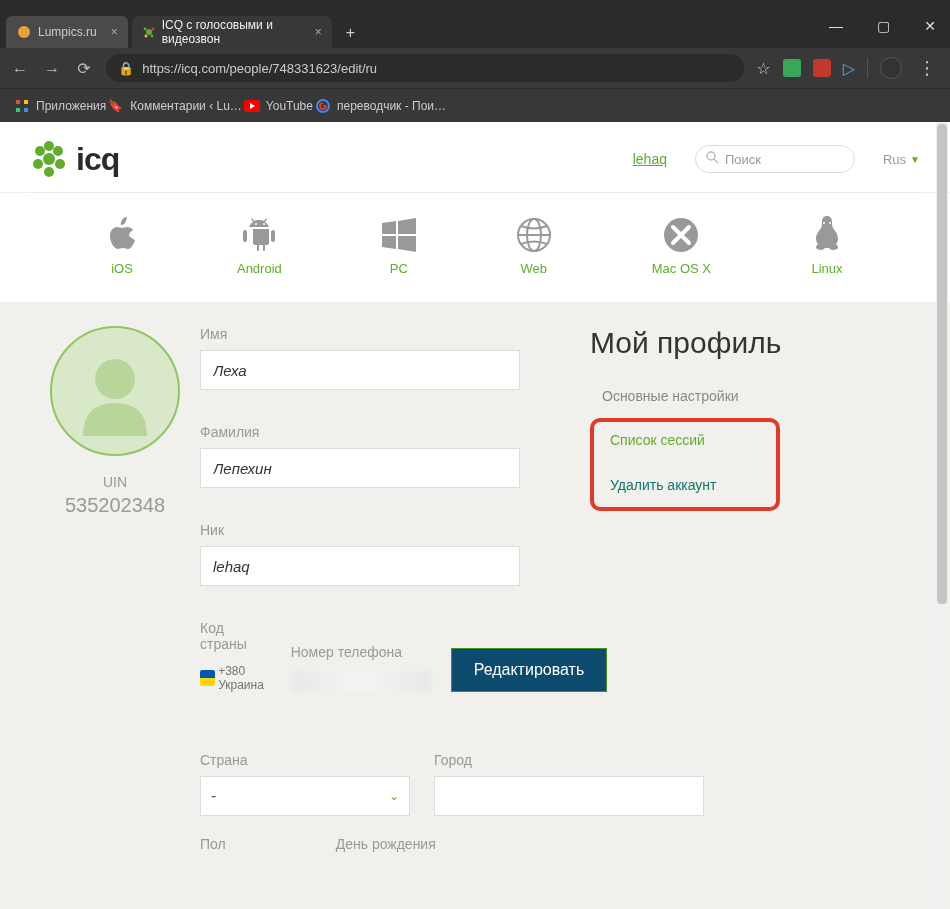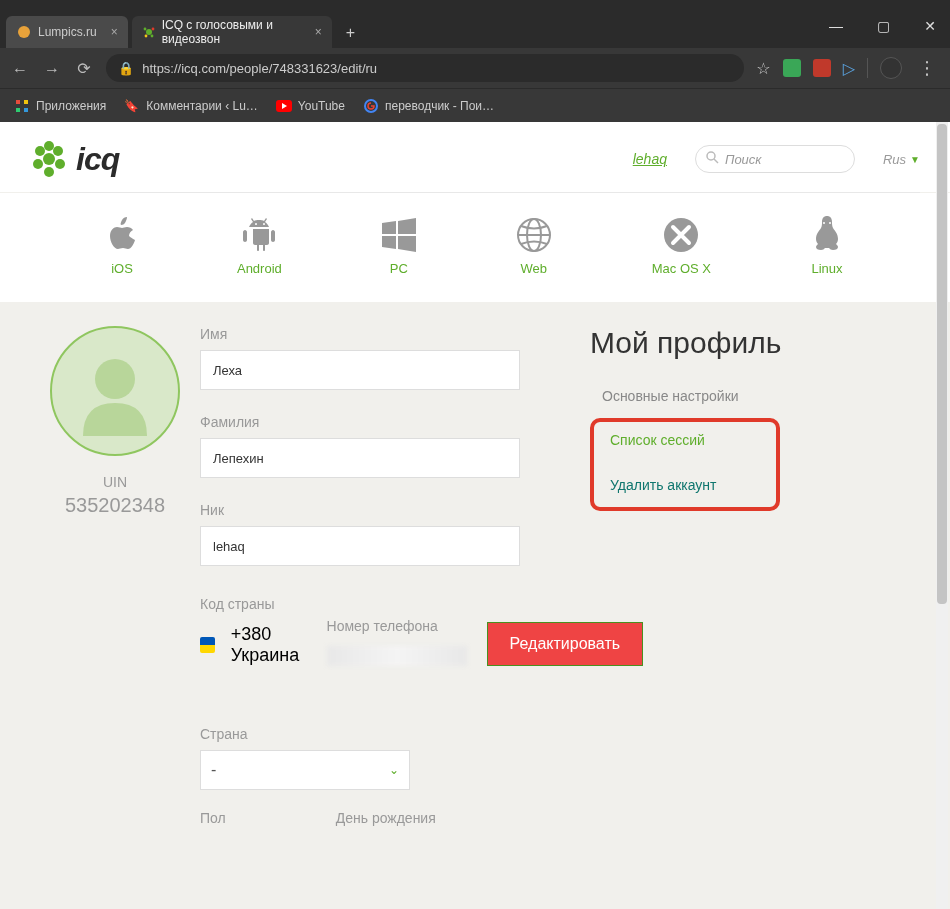--- a/index.html
+++ b/index.html
@@ -18,30 +18,30 @@
 
 .addr-row { background: #383838; height: 40px; display: flex; align-items: center; padding: 0 10px; gap: 12px; }
 .nav-btn { color: #bbb; font-size: 16px; cursor: pointer; width: 20px; text-align: center; }
 .url-bar { flex: 1; background: #2b2b2b; border-radius: 16px; height: 28px; display: flex; align-items: center; padding: 0 12px; color: #ccc; font-size: 13px; gap: 8px; }
 .url-bar .lock { color: #9a9a9a; }
 .ext-icons { display: flex; gap: 12px; align-items: center; }
 .ext-icon { width: 18px; height: 18px; border-radius: 3px; }
 .avatar-small { width: 22px; height: 22px; border-radius: 50%; background: #333; border: 1px solid #555; }
 .menu-dots { color: #ccc; font-size: 18px; cursor: pointer; padding: 0 4px; }
 
-.bookmarks-row { background: #383838; height: 34px; display: flex; align-items: center; padding: 0 14px; gap: 18px; border-top: 1px solid #2b2b2b; }
+.bookmarks-row { background: #383838; height: 34px; display: flex; align-items: center; padding: 0 14px; gap: 2px; border-top: 1px solid #2b2b2b; }
 .bookmark { color: #ccc; font-size: 12px; display: flex; align-items: center; gap: 6px; cursor: pointer; }
 .bm-icon { width: 16px; height: 16px; display: inline-flex; align-items: center; justify-content: center; }
 
 
 .page { background: #fff; height: calc(909px - 12px - 36px - 40px - 34px); overflow: auto; position: relative; }
 .page-inner { background: #f1f0ec; min-height: 100%; }
 
 .site-header { background: #fff; padding: 18px 30px 0; }
-.header-top { display: flex; align-items: center; justify-content: space-between; padding-bottom: 14px; font-style: italic; }
+.header-top { display: flex; align-items: center; justify-content: space-between; padding-bottom: 14px; }
 .logo-wrap { display: flex; align-items: center; gap: 8px; }
 .logo-text { font-size: 32px; font-weight: 600; color: #2b2b2b; letter-spacing: -1px; }
 .header-right { display: flex; align-items: center; gap: 28px; }
 .user-link { color: #5fae2c; font-size: 14px; text-decoration: underline; }
 .search-box { border: 1px solid #ddd; border-radius: 16px; height: 28px; width: 160px; display: flex; align-items: center; padding: 0 10px; gap: 6px; color: #999; font-size: 13px; }
 .lang { color: #999; font-size: 13px; display: flex; align-items: center; gap: 4px; }
 .lang-arrow { color: #5fae2c; font-size: 10px; }
 
 .hr-line { border-top: 1px solid #e8e8e8; margin: 0 30px; }
 
@@ -51,29 +51,29 @@
 .platform-label { color: #5fae2c; font-size: 13px; margin-top: 6px; }
 
 .content { background: #f1f0ec; padding: 24px 30px 40px; display: flex; gap: 0; }
 .col-left { width: 170px; text-align: center; }
 .avatar-big { width: 130px; height: 130px; border-radius: 50%; border: 2px solid #8fc65f; background: #d9e8c9; margin: 0 auto 18px; display: flex; align-items: center; justify-content: center; overflow: hidden; }
 .avatar-big svg { width: 100px; height: 100px; }
 .uin-label { color: #999; font-size: 14px; margin-bottom: 4px; }
 .uin-val { color: #999; font-size: 20px; }
 
 .col-mid { width: 370px; padding-left: 0; }
-.field-group { margin-bottom: 24px; }
+.field-group { margin-bottom: 34px; }
 .field-label { color: #999; font-size: 14px; margin-bottom: 8px; }
-.field-input { width: 320px; height: 40px; border: 1px solid #ddd; background: #fff; padding: 0 12px; font-size: 13px; color: #333; }
+.field-input { width: 320px; height: 40px; border: 1px solid #ddd; background: #fff; padding: 0 12px; font-size: 15px; color: #333; font-style: italic; }
 
 .phone-row { display: flex; align-items: flex-end; gap: 20px; margin-top: 30px; }
-.country-code { display: flex; align-items: center; gap: 16px; color: #000000; font-size: 18px; }
+.country-code { display: flex; align-items: center; gap: 3px; color: #737373; font-size: 12px; }
 .flag-ua { width: 22px; height: 16px; background: linear-gradient(to bottom, #0057b7 50%, #ffd700 50%); border-radius: 2px; }
 .phone-val { color: #ddd; font-size: 15px; width: 140px; height: 20px; background: linear-gradient(90deg,#e8e8e8,#f4f4f4,#e8e8e8); filter: blur(2px); }
-.edit-btn { background: #ef4444; color: #fff; border: 1px solid #4a9020; height: 44px; padding: 0 22px; font-size: 16px; cursor: pointer; }
+.edit-btn { background: #0c4a6e; color: #fff; border: 1px solid #4a9020; height: 44px; padding: 0 22px; font-size: 16px; cursor: pointer; }
 
 .loc-row { display: flex; gap: 24px; margin-top: 60px; }
 .loc-col .field-label { margin-bottom: 8px; }
 .select-box { width: 210px; height: 40px; border: 1px solid #ddd; background: #fff; display: flex; align-items: center; justify-content: space-between; padding: 0 10px; color: #555; }
 .select-arrow { color: #5fae2c; font-size: 12px; }
 .city-input { width: 270px; height: 40px; border: 1px solid #ddd; background: #fff; }
 
 .extra-row { display: flex; gap: 110px; margin-top: 20px; }
 .extra-row .field-label { color: #999; }
 
@@ -312,20 +312,24 @@
       </div>
 
       <div class="loc-row">
         <div class="loc-col">
           <div class="field-label">Страна</div>
           <div class="select-box">
             <span>-</span>
             <span class="select-arrow">⌄</span>
           </div>
         </div>
+        <div class="loc-col">
+          <div class="field-label">Город</div>
+          <input class="city-input" style="">
+        </div>
       </div>
 
       <div class="extra-row">
         <div class="field-label">Пол</div>
         <div class="field-label">День рождения</div>
       </div>
     </div>
 
     <div class="col-right">
       <h1 class="profile-title">Мой профиль</h1>

